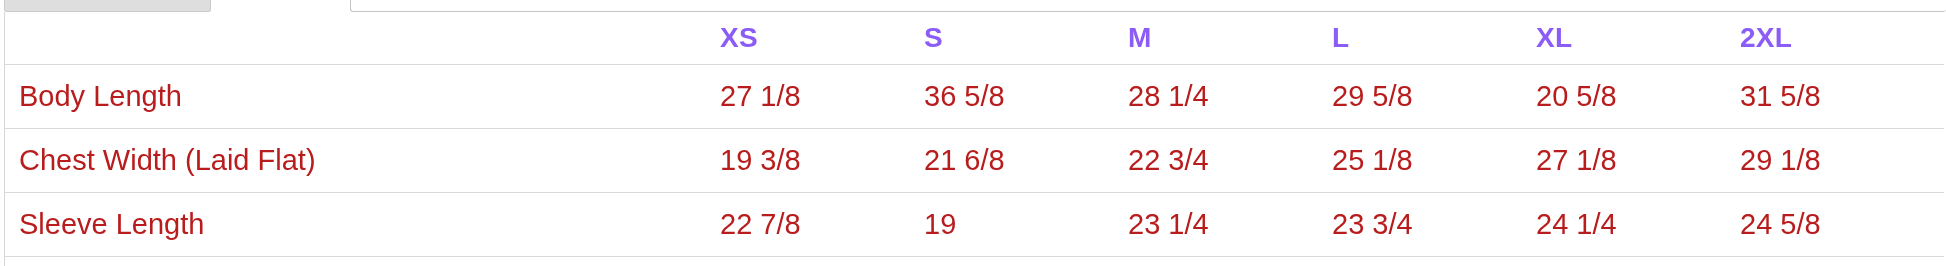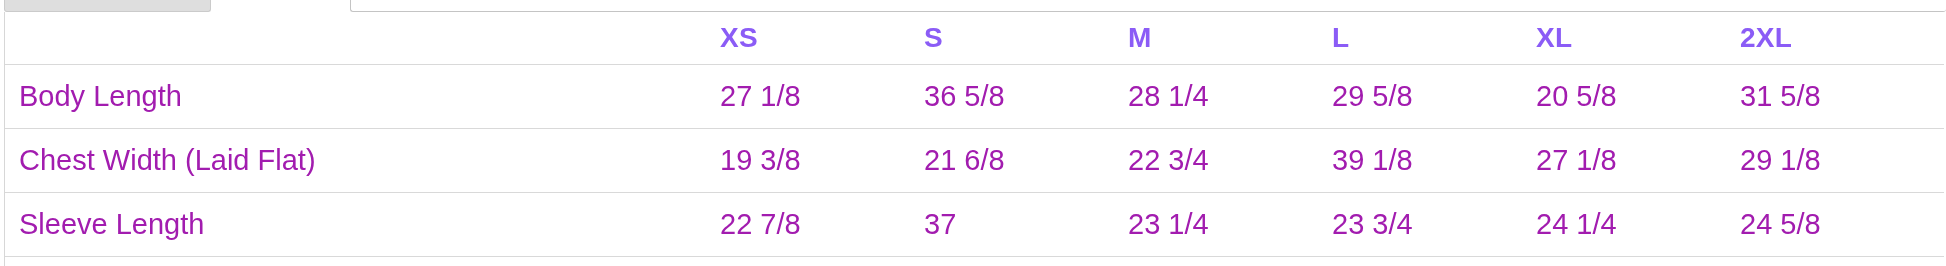--- a/index.html
+++ b/index.html
@@ -95,21 +95,21 @@
     vertical-align: middle;
     border: none;
   }
   .size-table thead th.th-label {
     padding-left: 14px;
   }
 
   .size-table tbody td {
     font-size: 29px;
     font-weight: normal;
-    color: #a21caf;
+    color: #b91c1c;
     height: 63px;
     vertical-align: middle;
     border-top: 1px solid #d9d9d9;
     padding: 0;
     white-space: nowrap;
   }
   .size-table tbody td.td-label {
     padding-left: 14px;
   }
   .size-table tbody tr:last-child td {
@@ -164,28 +164,28 @@
           <td>28 1/4</td>
           <td>29 5/8</td>
           <td>20 5/8</td>
           <td>31 5/8</td>
         </tr>
         <tr>
           <td class="td-label">Chest Width (Laid Flat)</td>
           <td>19 3/8</td>
           <td>21 6/8</td>
           <td>22 3/4</td>
-          <td>39 1/8</td>
+          <td>25 1/8</td>
           <td>27 1/8</td>
           <td>29 1/8</td>
         </tr>
         <tr>
           <td class="td-label">Sleeve Length</td>
           <td>22 7/8</td>
-          <td>37</td>
+          <td>19</td>
           <td>23 1/4</td>
           <td>23 3/4</td>
           <td>24 1/4</td>
           <td>24 5/8</td>
         </tr>
       </tbody>
     </table>
 
   </div>
 </div>

